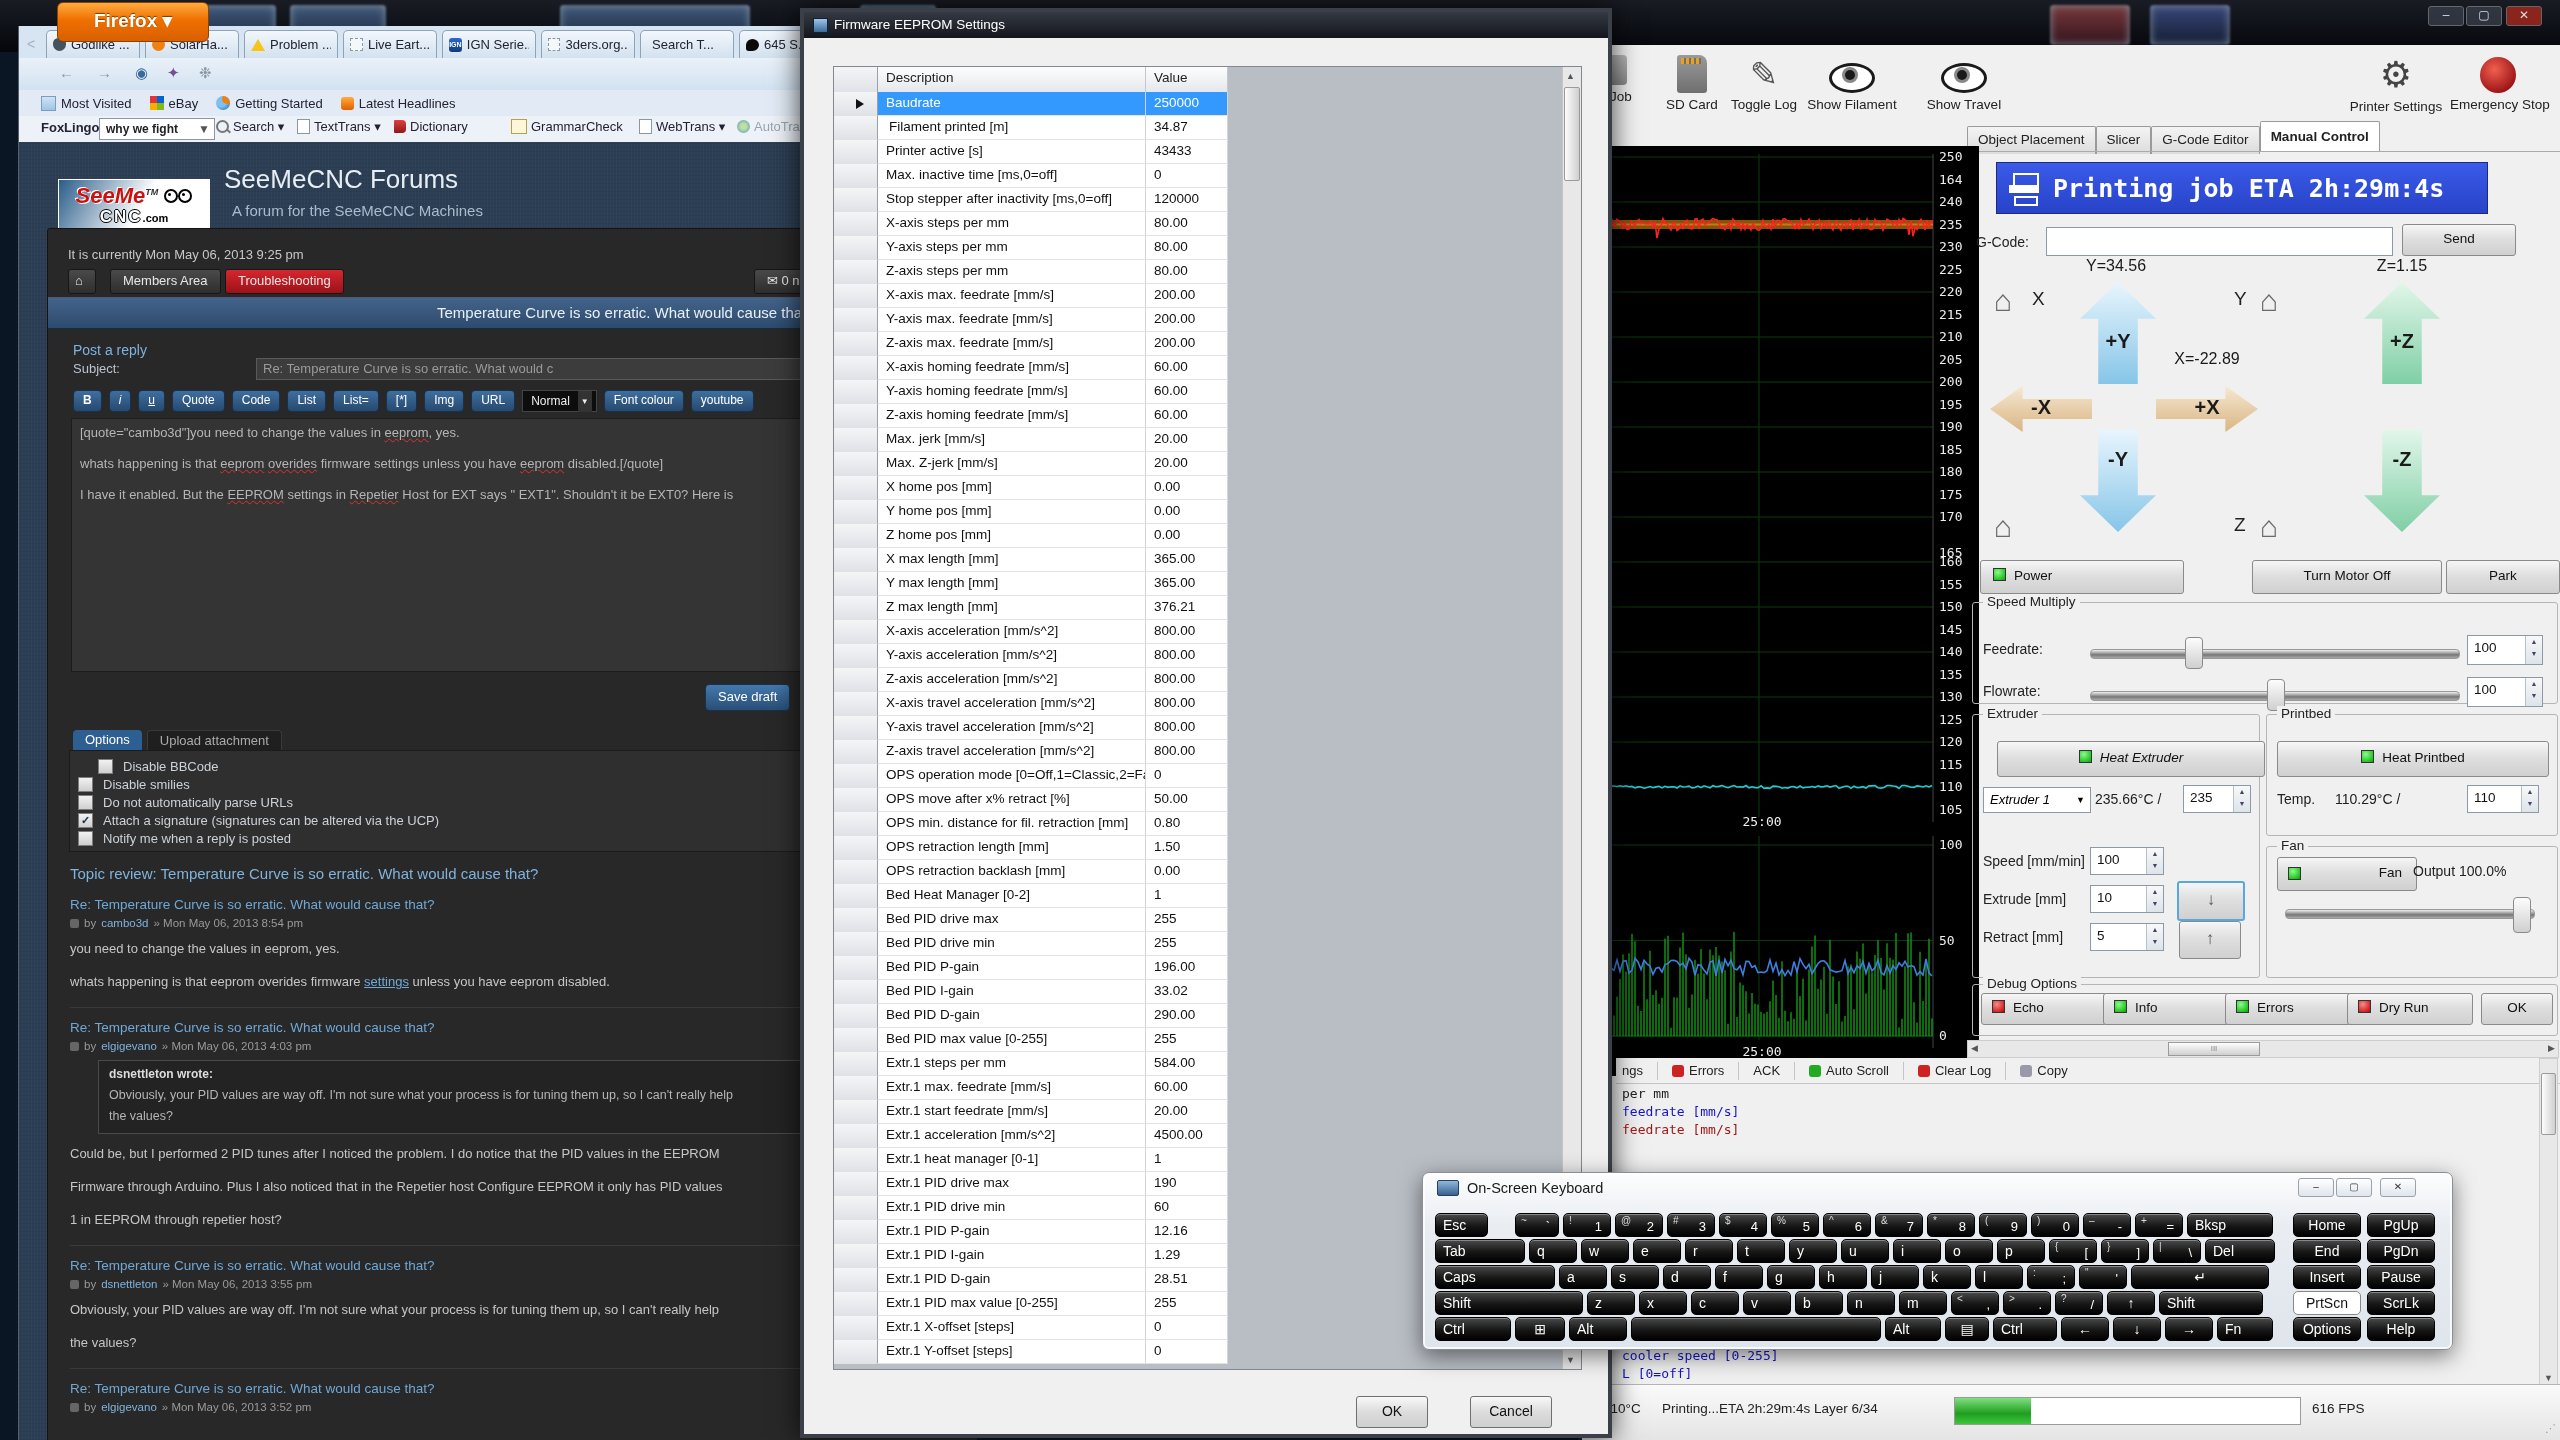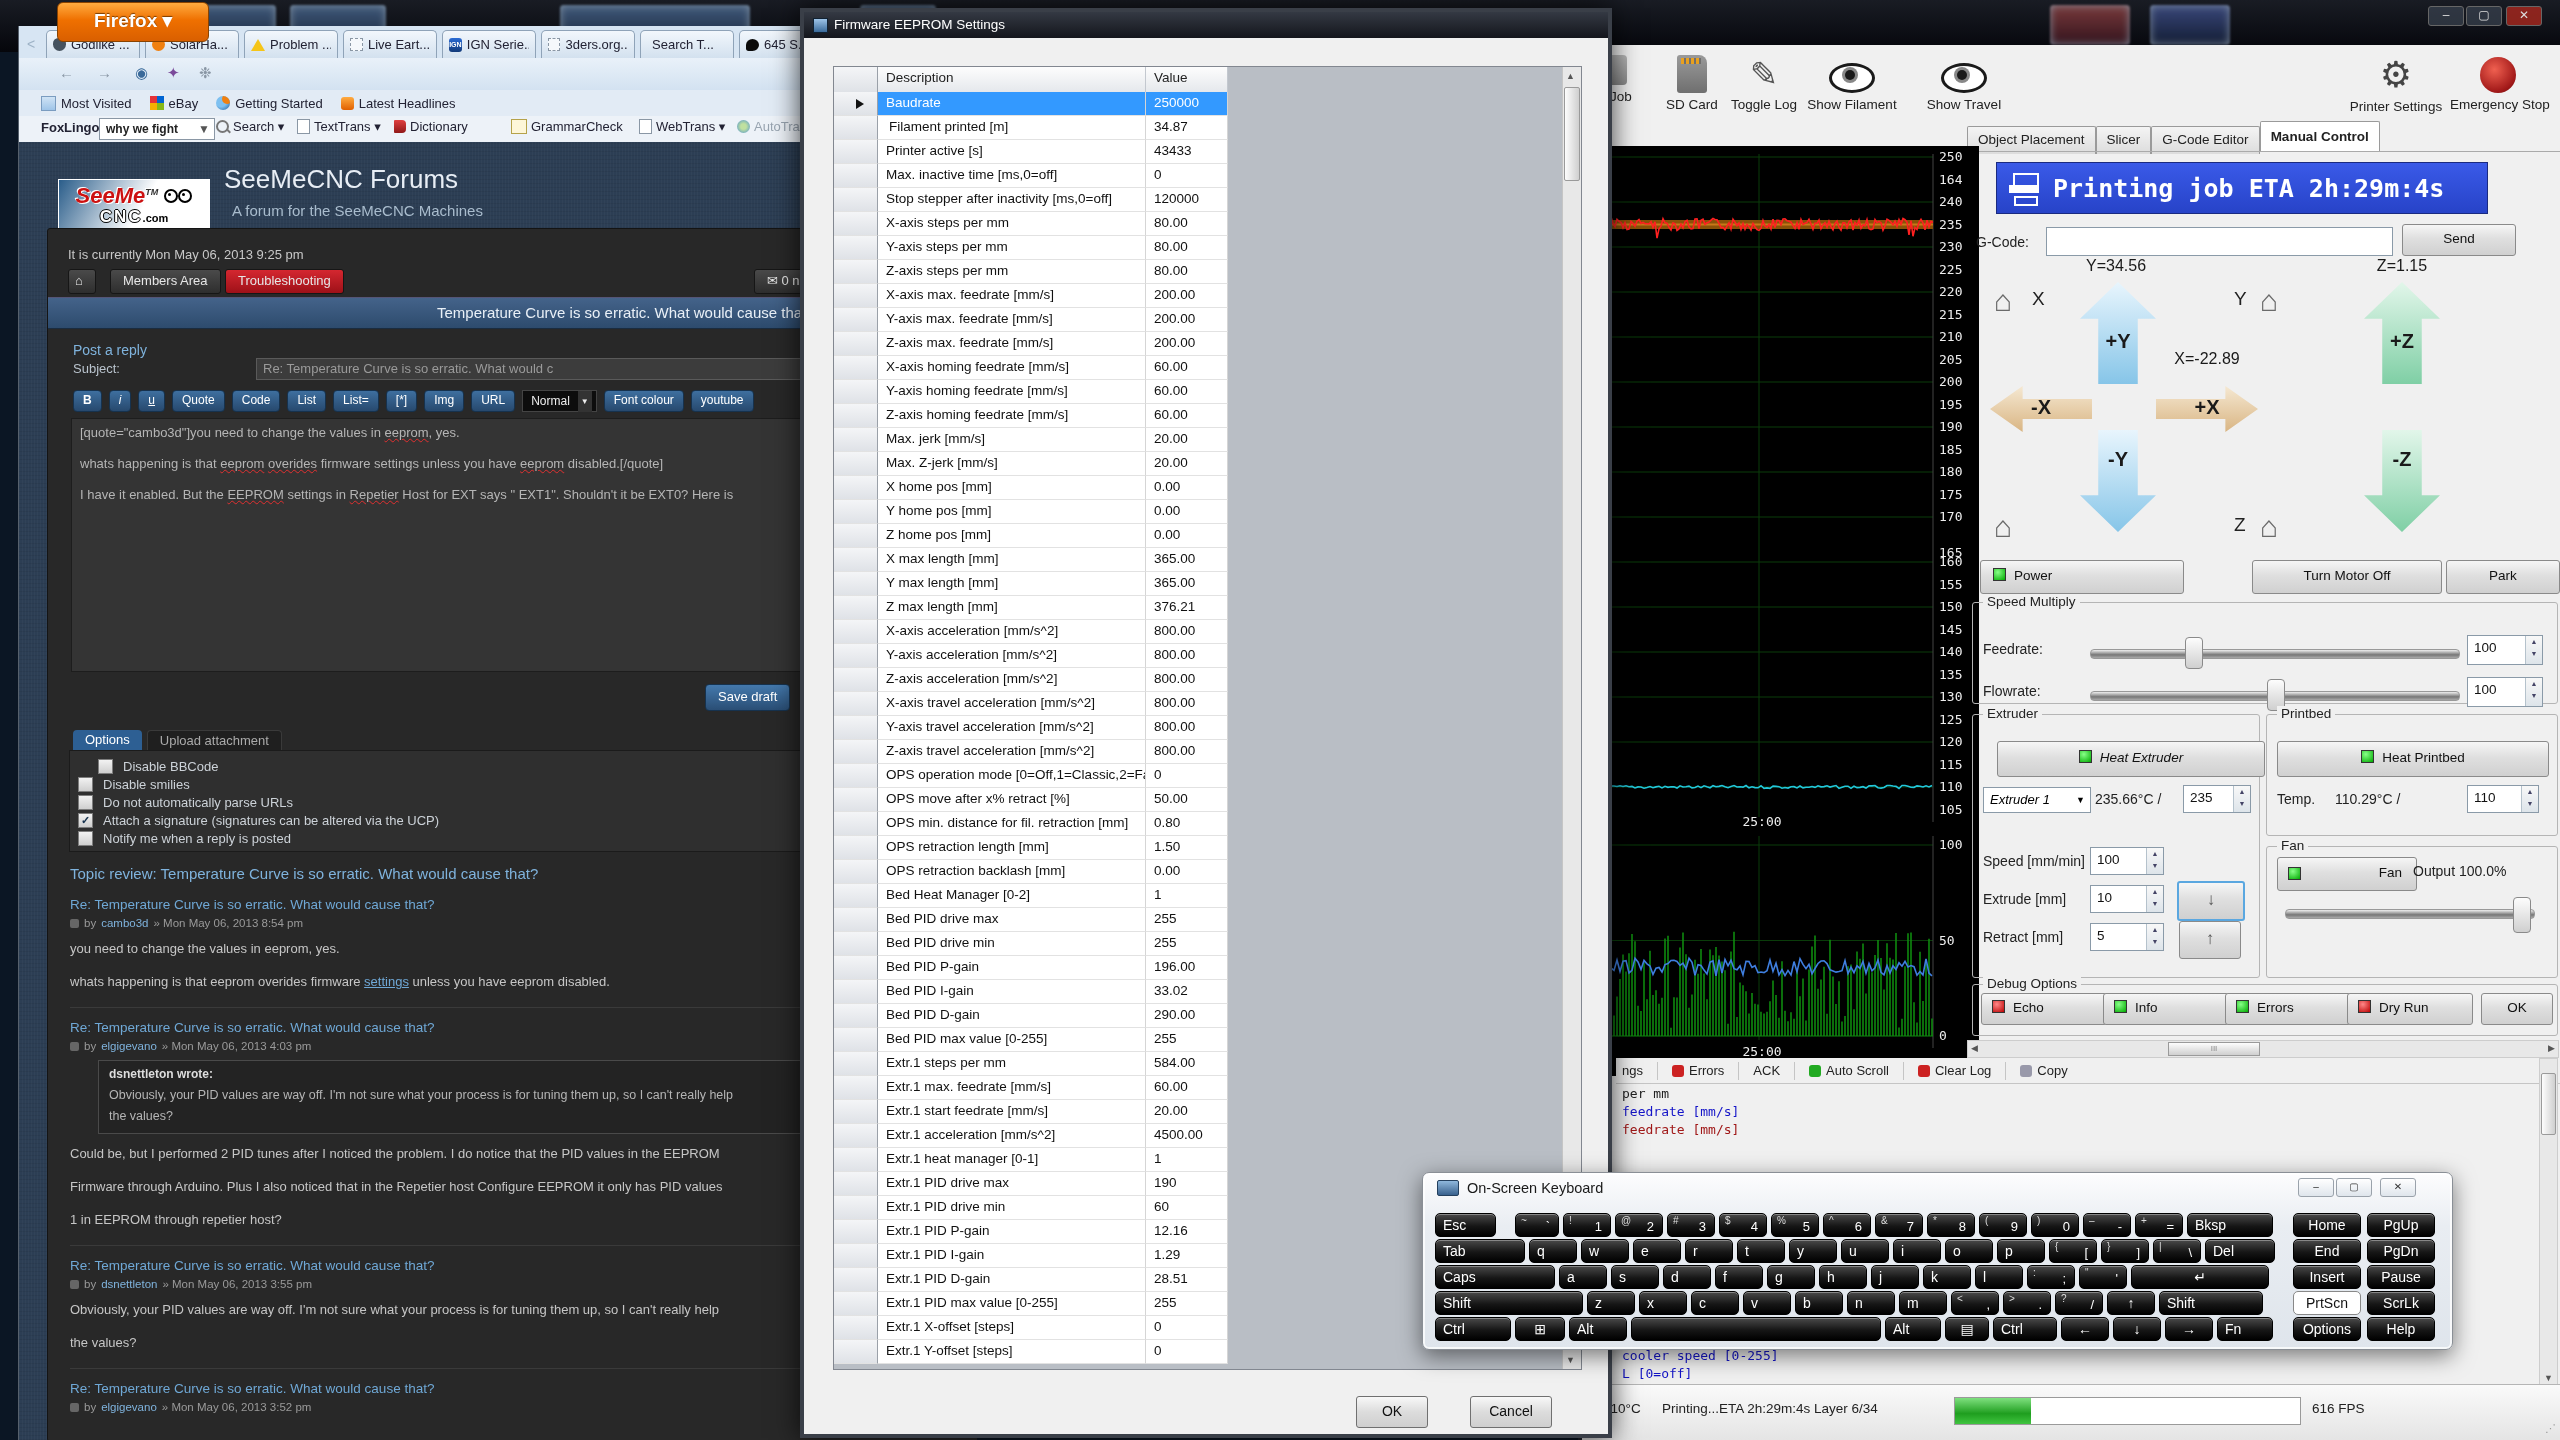--- a/index.html
+++ b/index.html
@@ -1151,21 +1151,21 @@
 
   <div id="osk">
     <div id="osktitle">
         <span class="oskico"></span>
         <span>On-Screen Keyboard</span>
       </div>
     <span class="oskctl" style="right:118px;">–</span>
     <span class="oskctl" style="right:80px;">▢</span>
     <span class="oskctl" style="right:36px;">✕</span>
     <div id="kb">
-        <div class="key" style="left: 12px; top: 40px; width: 61px;">
+        <div class="key" style="left: 12px; top: 40px; width: 53px;">
           <span class="kmain">Esc</span>
         </div>
         <div class="key" style="left: 92px; top: 40px; width: 44px;">
           <span class="ksub">~</span>
           <span class="kshift">`</span>
         </div>
         <div class="key" style="left: 140px; top: 40px; width: 48px;">
           <span class="ksub">!</span>
           <span class="kshift">1</span>
         </div>

